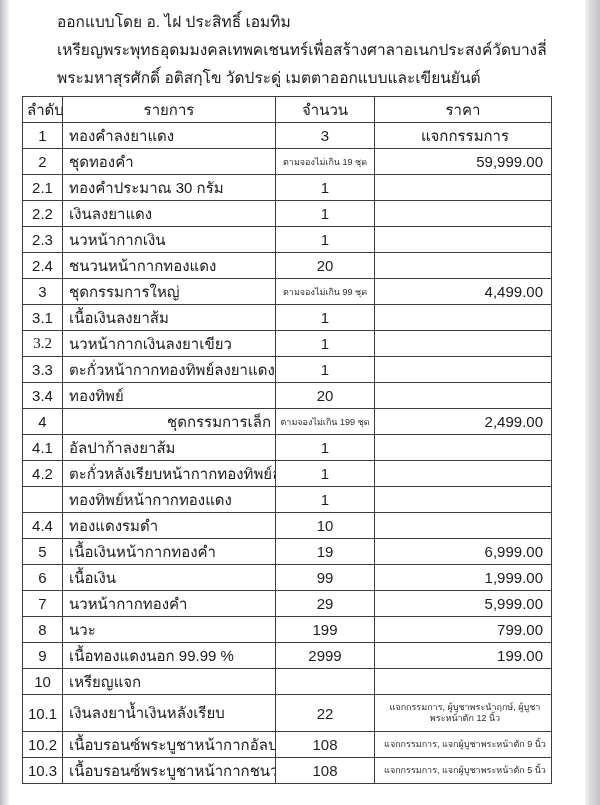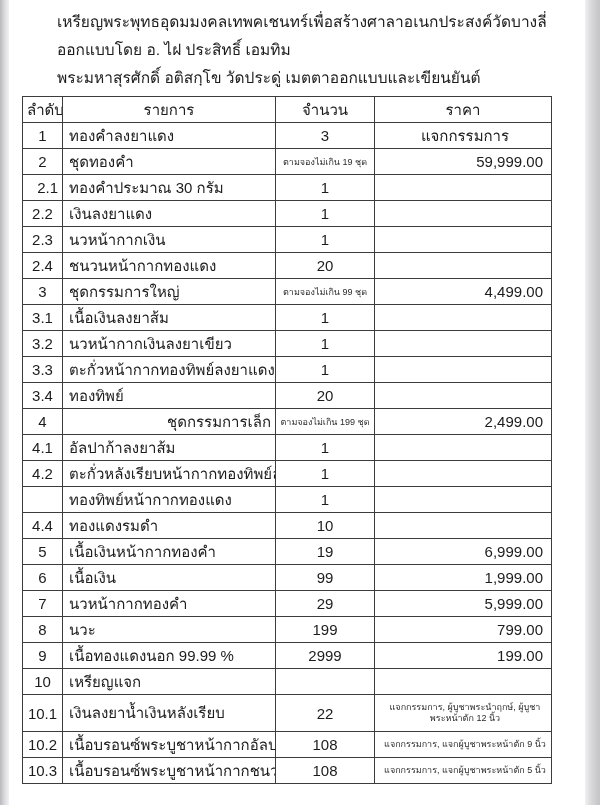--- a/index.html
+++ b/index.html
@@ -47,22 +47,22 @@
   td.price.small{font-size:9px;line-height:11px;white-space:normal;padding-right:4px;color:#2a2a2a;}
   tr.tall td{height:36px;}
 </style>
 </head>
 <body style="color: rgb(28, 28, 28); background: rgb(255, 255, 255);">
 
 <div class="edge left"></div>
 <div class="edge right"></div>
 
 <div class="doc-header">
+  <div class="title-line">ออกแบบโดย อ. ไฝ ประสิทธิ์ เอมทิม</div>
   <div class="title-line">เหรียญพระพุทธอุดมมงคลเทพคเชนทร์เพื่อสร้างศาลาอเนกประสงค์วัดบางลี่</div>
-  <div class="title-line">ออกแบบโดย อ. ไฝ ประสิทธิ์ เอมทิม</div>
   <div class="title-line">พระมหาสุรศักดิ์ อติสกฺโข วัดประดู่ เมตตาออกแบบและเขียนยันต์</div>
 </div>
 
 <table class="price-table">
   <colgroup>
     <col class="c-no">
       <col class="c-item">
       <col class="c-qty">
       <col class="c-price">
   </colgroup>
@@ -81,21 +81,21 @@
     <td class="qty" style="border-color: rgb(60, 60, 60);">3</td>
     <td class="price" style="border-color: rgb(60, 60, 60);">แจกกรรมการ</td>
   </tr>
       <tr>
     <td class="no" style="border-color: rgb(60, 60, 60);">2</td>
     <td class="item" style="border-color: rgb(60, 60, 60);">ชุดทองคำ</td>
     <td class="qty note" style="border-color: rgb(60, 60, 60);">ตามจองไม่เกิน 19 ชุด</td>
     <td class="price amount" style="border-color: rgb(60, 60, 60);">59,999.00</td>
   </tr>
       <tr>
-    <td class="no" style="border-color: rgb(60, 60, 60); text-align: right;">2.1</td>
+    <td class="no" style="border-color: rgb(60, 60, 60);">2.1</td>
     <td class="item" style="border-color: rgb(60, 60, 60);">ทองคำประมาณ 30 กรัม</td>
     <td class="qty" style="border-color: rgb(60, 60, 60);">1</td>
     <td class="price" style="border-color: rgb(60, 60, 60);"></td>
   </tr>
       <tr>
     <td class="no" style="border-color: rgb(60, 60, 60);">2.2</td>
     <td class="item" style="border-color: rgb(60, 60, 60);">เงินลงยาแดง</td>
     <td class="qty" style="border-color: rgb(60, 60, 60);">1</td>
     <td class="price" style="border-color: rgb(60, 60, 60);"></td>
   </tr>
@@ -117,21 +117,21 @@
     <td class="qty note" style="border-color: rgb(60, 60, 60);">ตามจองไม่เกิน 99 ชุด</td>
     <td class="price amount" style="border-color: rgb(60, 60, 60);">4,499.00</td>
   </tr>
       <tr>
     <td class="no" style="border-color: rgb(60, 60, 60);">3.1</td>
     <td class="item" style="border-color: rgb(60, 60, 60);">เนื้อเงินลงยาส้ม</td>
     <td class="qty" style="border-color: rgb(60, 60, 60);">1</td>
     <td class="price" style="border-color: rgb(60, 60, 60);"></td>
   </tr>
       <tr>
-    <td class="no" style="border-color: rgb(60, 60, 60);">3.2</td>
+    <td class="no" style="border-color: rgb(60, 60, 60); font-family: Liberation Serif, serif;">3.2</td>
     <td class="item" style="border-color: rgb(60, 60, 60);">นวหน้ากากเงินลงยาเขียว</td>
     <td class="qty" style="border-color: rgb(60, 60, 60);">1</td>
     <td class="price" style="border-color: rgb(60, 60, 60);"></td>
   </tr>
       <tr>
     <td class="no" style="border-color: rgb(60, 60, 60);">3.3</td>
     <td class="item" style="border-color: rgb(60, 60, 60);">ตะกั่วหน้ากากทองทิพย์ลงยาแดง</td>
     <td class="qty" style="border-color: rgb(60, 60, 60);">1</td>
     <td class="price" style="border-color: rgb(60, 60, 60);"></td>
   </tr>

